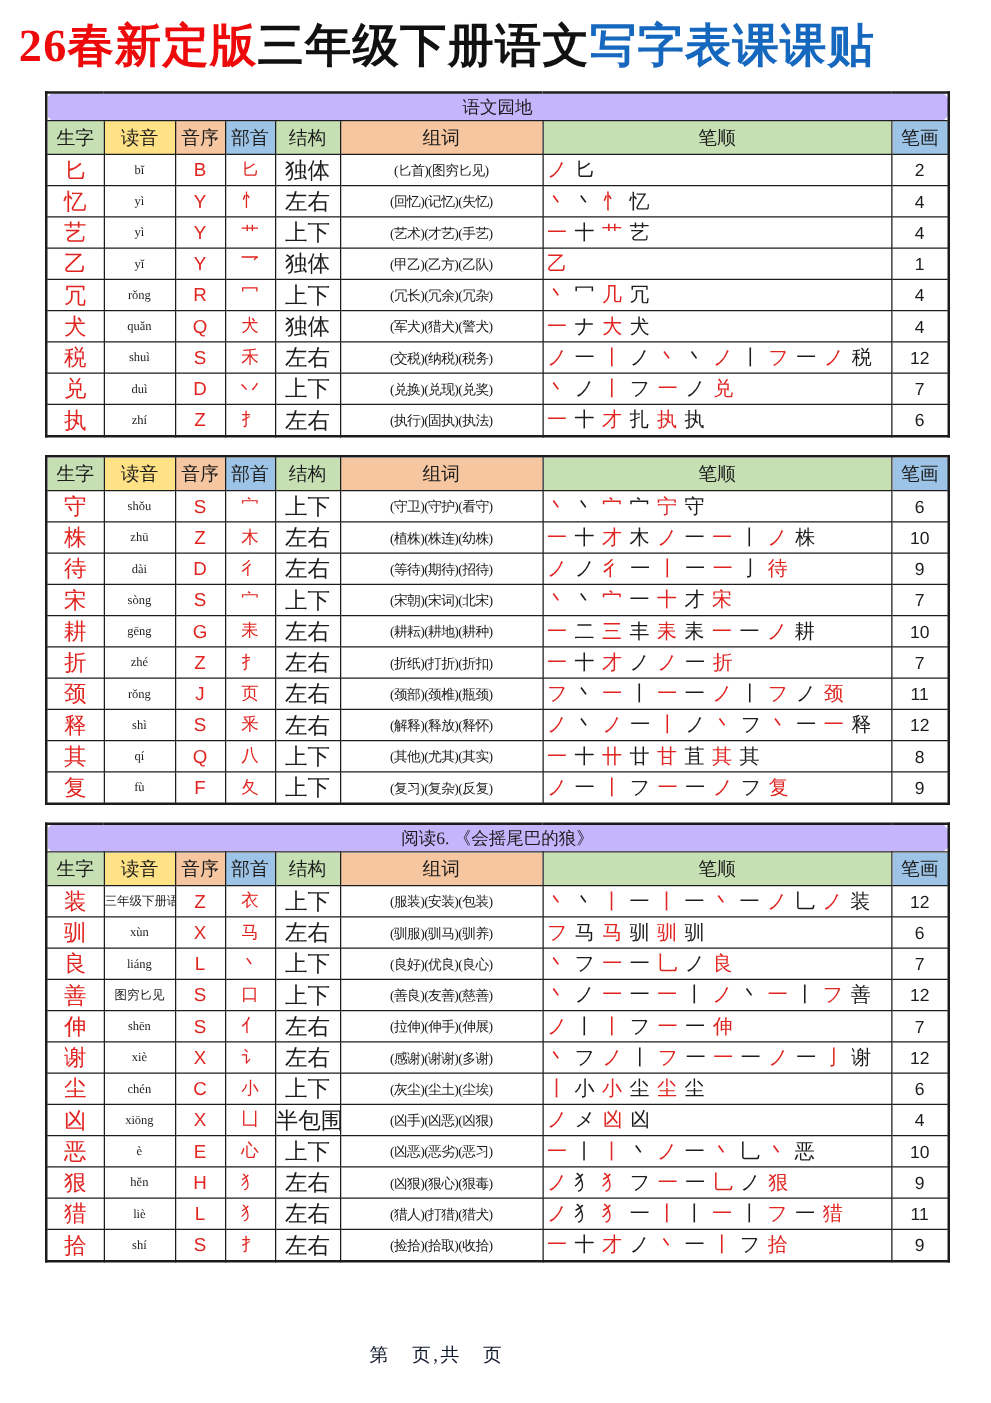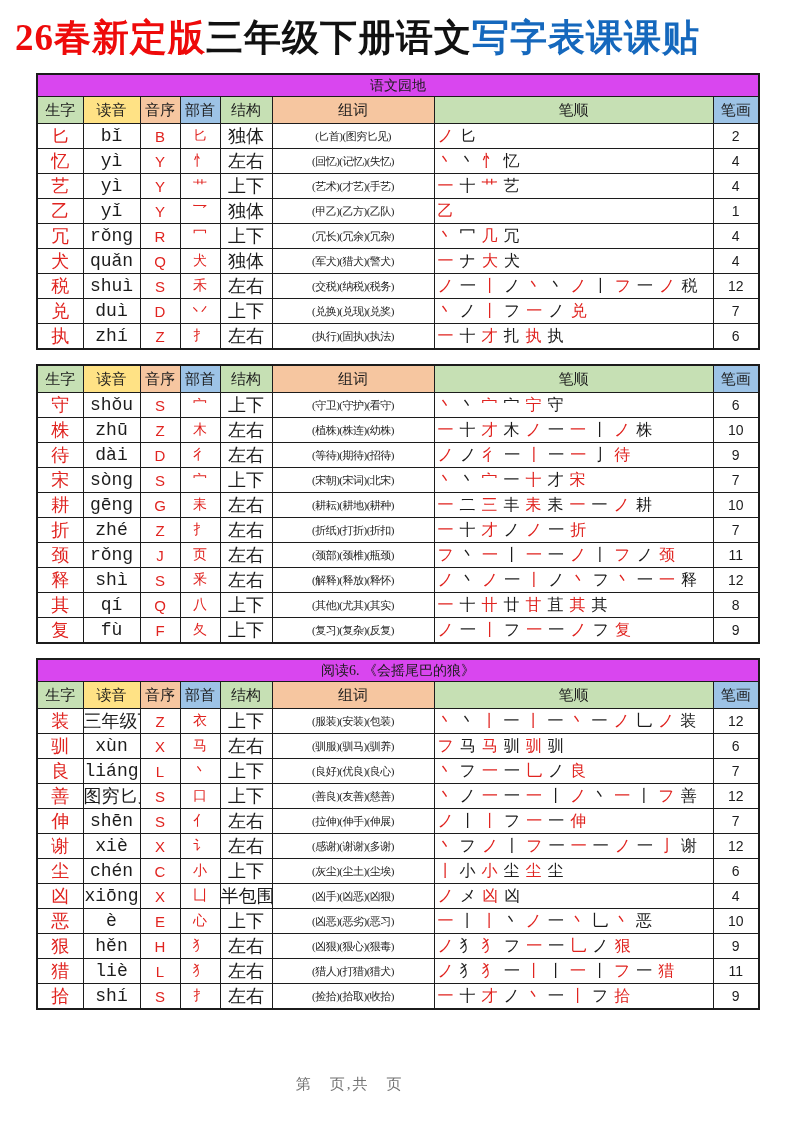--- a/index.html
+++ b/index.html
@@ -37,29 +37,30 @@
     vertical-align:middle;
     overflow:hidden;
     white-space:nowrap;
     padding:0;
   }
   td.section{
     text-align:left;
     font-size:14px;
     height:21px;
     padding:1px 0 1px 4px;
-    background:#d946ef;
+    background:#c4b5fd;
+    border-radius:8px;
   }
   tr.head td{
     height:26px;
     font-size:15px;
   }
   tr.datarow td{height:24px;}
   .c-char{font-size:18px;color:#e02420;}
-  .c-pinyin{font-size:18px;font-family:Liberation Mono, monospace;color:#1c1c1c;}
+  .c-pinyin{font-size:10px;font-family:Liberation Serif, serif;color:#1c1c1c;}
   .c-initial{font-size:15px;font-family:"Liberation Sans","DejaVu Sans",sans-serif;color:#e02420;}
   .c-radical{font-size:14px;color:#e02420;}
   .c-structure{font-size:18px;}
   .c-words{font-size:11px;letter-spacing:-0.5px;}
   .c-strokes{
     text-align:left !important;
     padding:0 3px !important;
     font-size:16px;
     letter-spacing:1px;
   }
@@ -69,21 +70,21 @@
   .c-count{font-size:14px;font-family:"Liberation Sans","DejaVu Sans",sans-serif;}
 
   
   .footer{
     position:absolute;
     left:0;right:16px;
     bottom:28px;
     text-align:center;
     font-size:15px;
     letter-spacing:2px;
-    color:#737373;
+    color:#0f172a;
   }
 </style>
 </head>
 <body>
 
 <div class="page">
 
   <div class="title">
     <span style="color: rgb(238, 10, 10);">26春新定版</span><span style="color: rgb(17, 17, 17);">三年级下册语文</span><span style="color: rgb(21, 104, 189);">写字表课课贴</span>
   </div>

